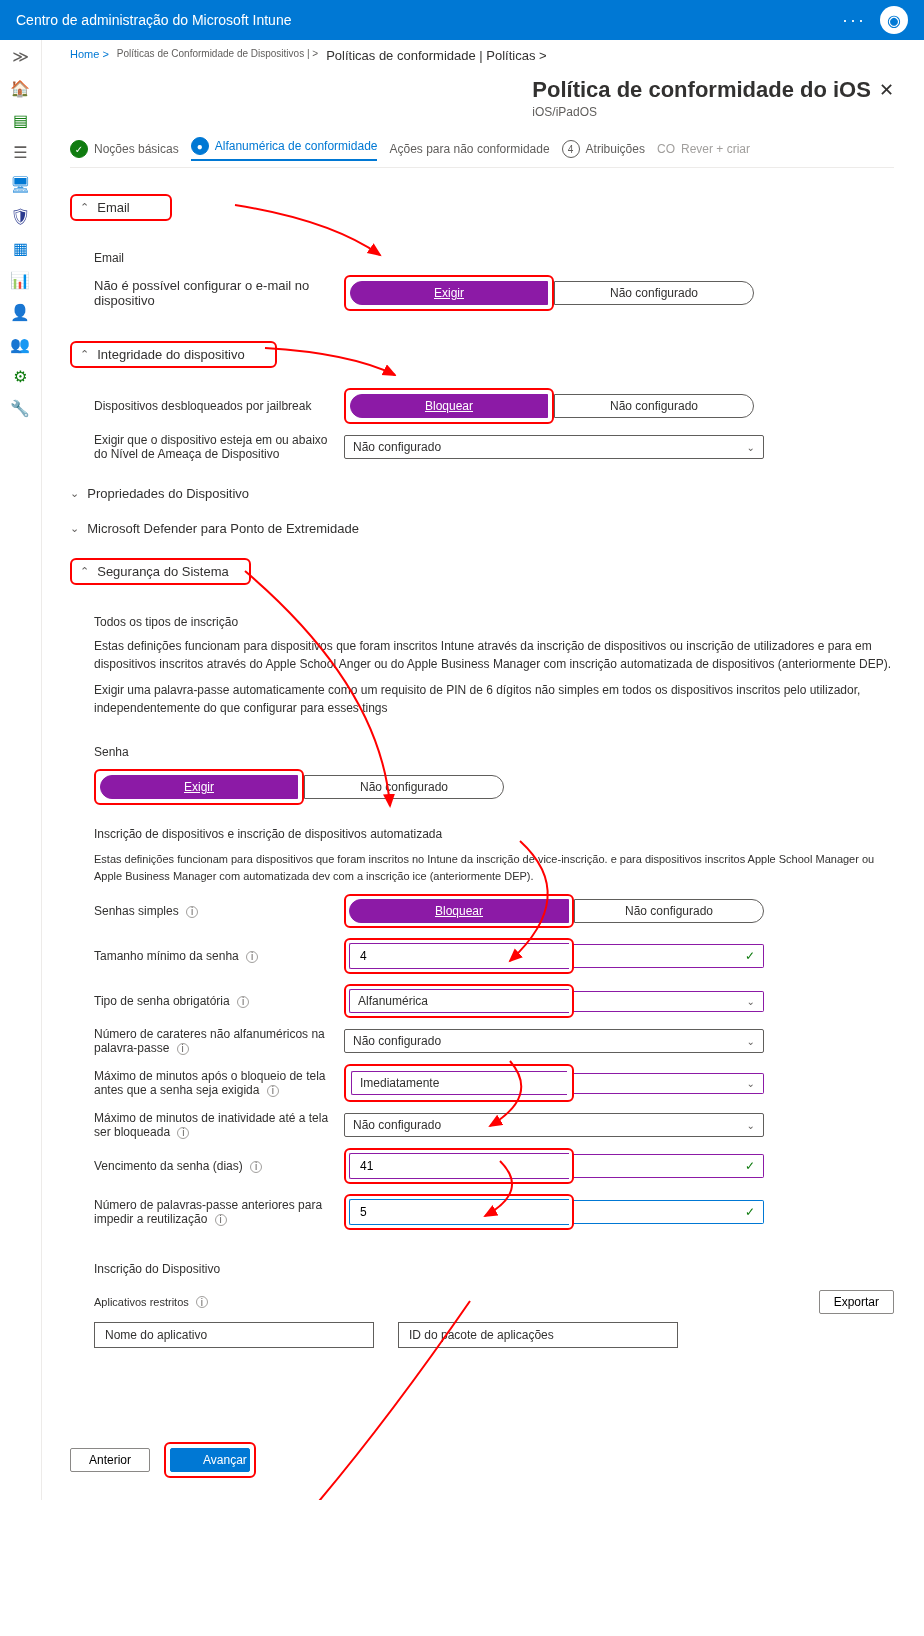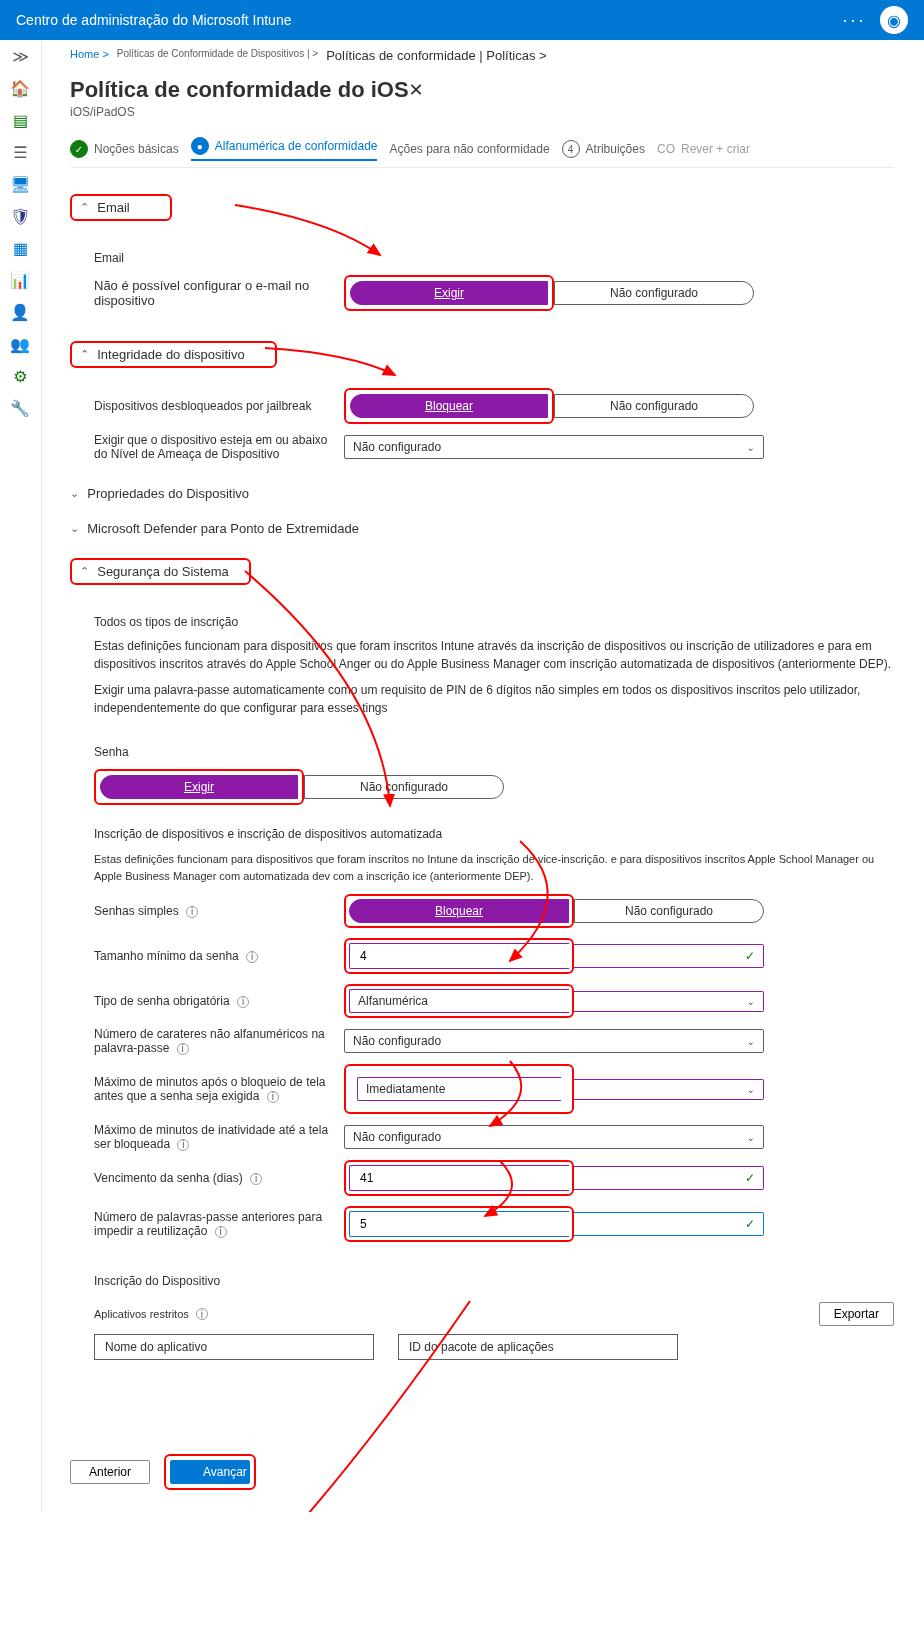--- a/index.html
+++ b/index.html
@@ -6,21 +6,21 @@
   body { margin: 0; background: #fff; font-size: 12px; color: #323130; }
   .topbar { background: #0078d4; color: #fff; height: 40px; display: flex; align-items: center; padding: 0 16px; justify-content: space-between; font-size: 14px; }
   .topbar .right { display: flex; align-items: center; gap: 14px; }
   .avatar-circle { width: 28px; height: 28px; border-radius: 50%; background: #fff; display: flex; align-items: center; justify-content: center; color: #0078d4; font-size: 16px; }
   .layout { display: flex; }
   .sidebar { width: 42px; background: #fff; border-right: 1px solid #edebe9; padding-top: 6px; display: flex; flex-direction: column; align-items: center; gap: 12px; }
   .sidebar .nav-icon { width: 20px; height: 20px; display: flex; align-items: center; justify-content: center; font-size: 16px; cursor: pointer; color: #0078d4; }
   .content { flex: 1; padding: 8px 28px 20px 28px; max-width: 880px; }
   .breadcrumb { font-size: 11px; color: #605e5c; display: flex; gap: 8px; align-items: flex-start; margin-bottom: 8px; }
   .breadcrumb a { color: #0078d4; text-decoration: none; }
-  .header-row { display: flex; justify-content: flex-start; align-items: flex-start; }
+  .header-row { display: flex; justify-content: flex-end; align-items: flex-start; gap: 8px; }
   h1 { font-size: 22px; font-weight: 600; margin: 6px 0 2px 0; }
   .subtitle { font-size: 12px; color: #605e5c; margin-bottom: 18px; }
   .close-x { font-size: 18px; color: #323130; cursor: pointer; margin-top: 8px; }
   .steps { display: flex; align-items: center; gap: 12px; border-bottom: 1px solid #edebe9; padding-bottom: 6px; margin-bottom: 14px; font-size: 12px; flex-wrap: wrap; }
   .step { display: flex; align-items: center; gap: 6px; color: #605e5c; }
   .step-circle { width: 18px; height: 18px; border-radius: 50%; border: 1px solid #605e5c; display: flex; align-items: center; justify-content: center; font-size: 10px; }
   .step-circle.done { background: #107c10; border-color: #107c10; color: #fff; }
   .step-circle.active { background: #0078d4; border-color: #0078d4; color: #fff; }
   .step.active-label { color: #0078d4; border-bottom: 2px solid #0078d4; padding-bottom: 4px; }
 
@@ -282,21 +282,21 @@
             <span>Não configurado</span>
             <span class="chev-down">⌄</span>
           </div>
         </div>
 
         <div class="field-row">
           <div class="field-label">
             <span>Máximo de minutos após o bloqueio de tela antes que a senha seja exigida</span>
             <span class="info">i</span>
           </div>
-          <div class="red-box" style="flex:0 0 230px;padding:11px;">
+          <div class="red-box" style="flex:0 0 230px;padding:5px;">
             <div class="select-field purple-border" style="border-right:none;border-radius:2px 0 0 2px;">
               <span>Imediatamente</span>
             </div>
           </div>
           <div class="select-field purple-border" style="flex:1;max-width:190px;border-left:none;justify-content:flex-end;border-radius:0 2px 2px 0;">
             <span class="chev-down">⌄</span>
           </div>
         </div>
 
         <div class="field-row">

